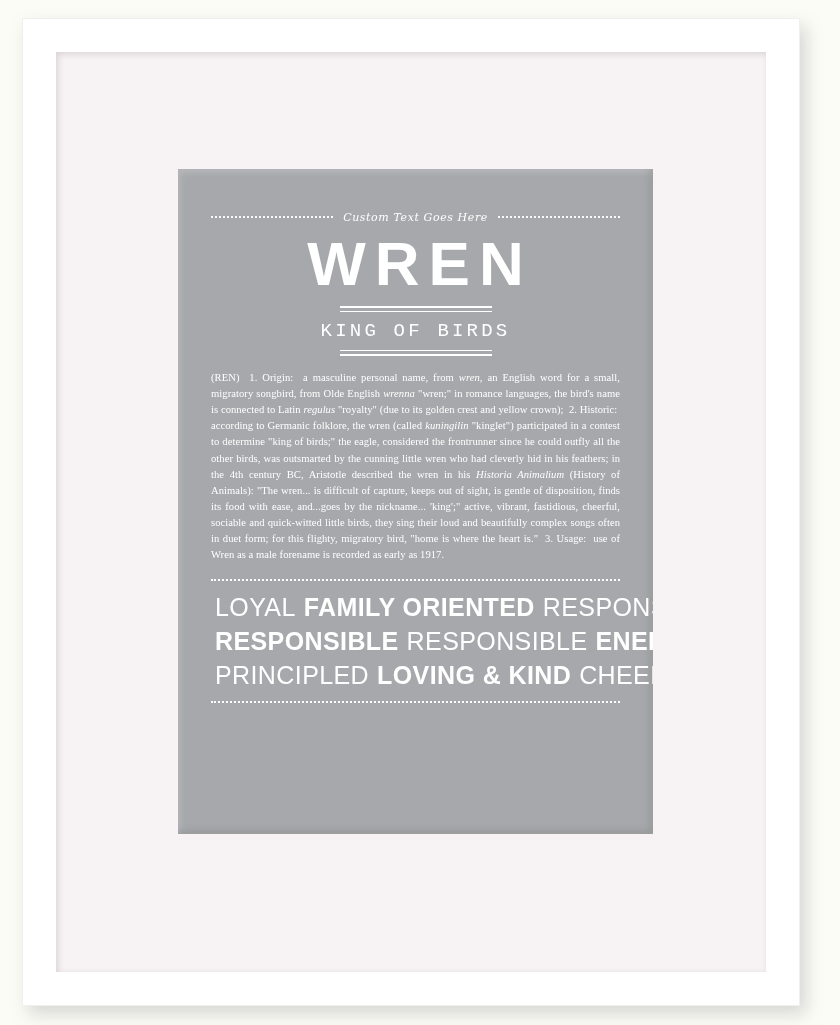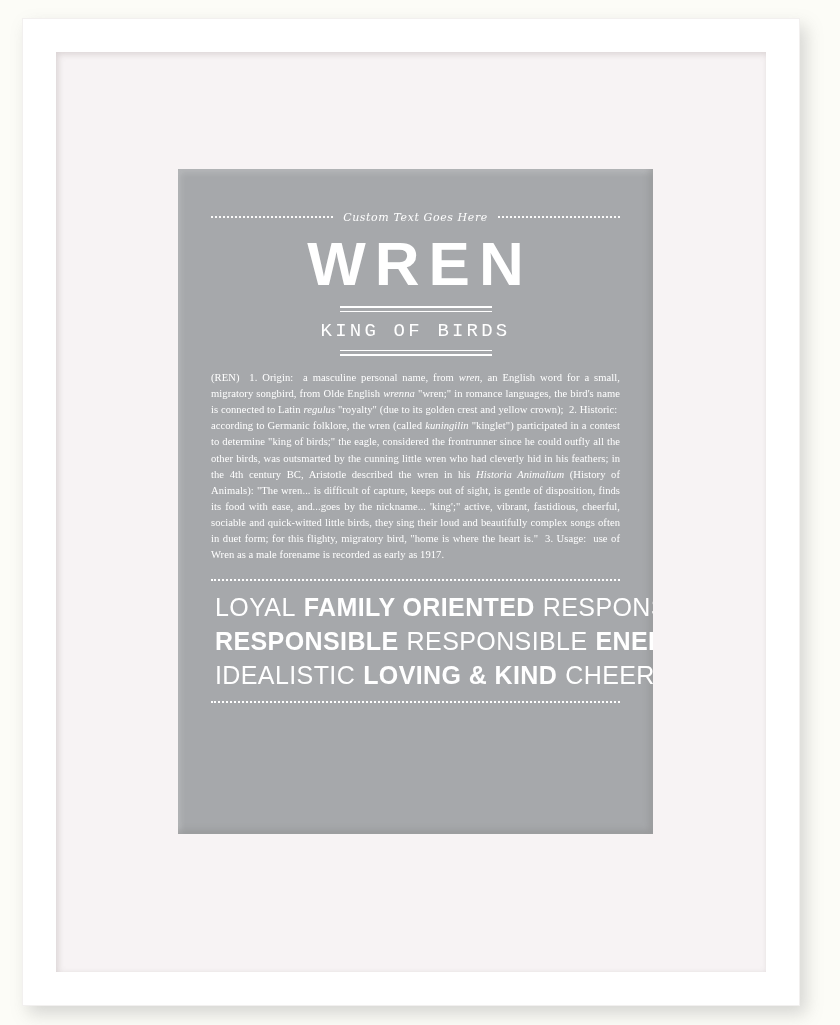--- a/index.html
+++ b/index.html
@@ -187,21 +187,21 @@
           <div class="rule"></div>
         </div>
 
         <div class="definition">(REN)&nbsp; 1. Origin:&nbsp; a masculine personal name, from <i>wren</i>, an English word for a small, migratory songbird, from Olde English <i>wrenna</i> "wren;" in romance languages, the bird's name is connected to Latin <i>regulus</i> "royalty" (due to its golden crest and yellow crown);&nbsp; 2. Historic:&nbsp; according to Germanic folklore, the wren (called <i>kuningilin</i> "kinglet") participated in a contest to determine "king of birds;" the eagle, considered the frontrunner since he could outfly all the other birds, was outsmarted by the cunning little wren who had cleverly hid in his feathers; in the 4th century BC, Aristotle described the wren in his <i>Historia Animalium</i> (History of Animals): "The wren... is difficult of capture, keeps out of sight, is gentle of disposition, finds its food with ease, and...goes by the nickname... 'king';" active, vibrant, fastidious, cheerful, sociable and quick-witted little birds, they sing their loud and beautifully complex songs often in duet form; for this flighty, migratory bird, "home is where the heart is."&nbsp; 3. Usage:&nbsp; use of Wren as a male forename is recorded as early as 1917.</div>
 
         <div class="dotrule"></div>
 
         <div class="traits">
             <div class="trait-line"><span class="trait light">LOYAL</span><span class="trait bold">FAMILY ORIENTED</span><span class="trait light">RESPONSIBLE</span></div>
             <div class="trait-line"><span class="trait bold">RESPONSIBLE</span><span class="trait light">RESPONSIBLE</span><span class="trait bold">ENERGETIC</span></div>
-            <div class="trait-line"><span class="trait light">IDEALISTIC</span><span class="trait bold">LOVING &amp; KIND</span><span class="trait light">CHEERFUL</span></div>
+            <div class="trait-line"><span class="trait light">PRINCIPLED</span><span class="trait bold">LOVING &amp; KIND</span><span class="trait light">CHEERFUL</span></div>
           </div>
 
         <div class="dotrule last"></div>
 
       </div>
 
     </div>
   </div>
 </div>
 

